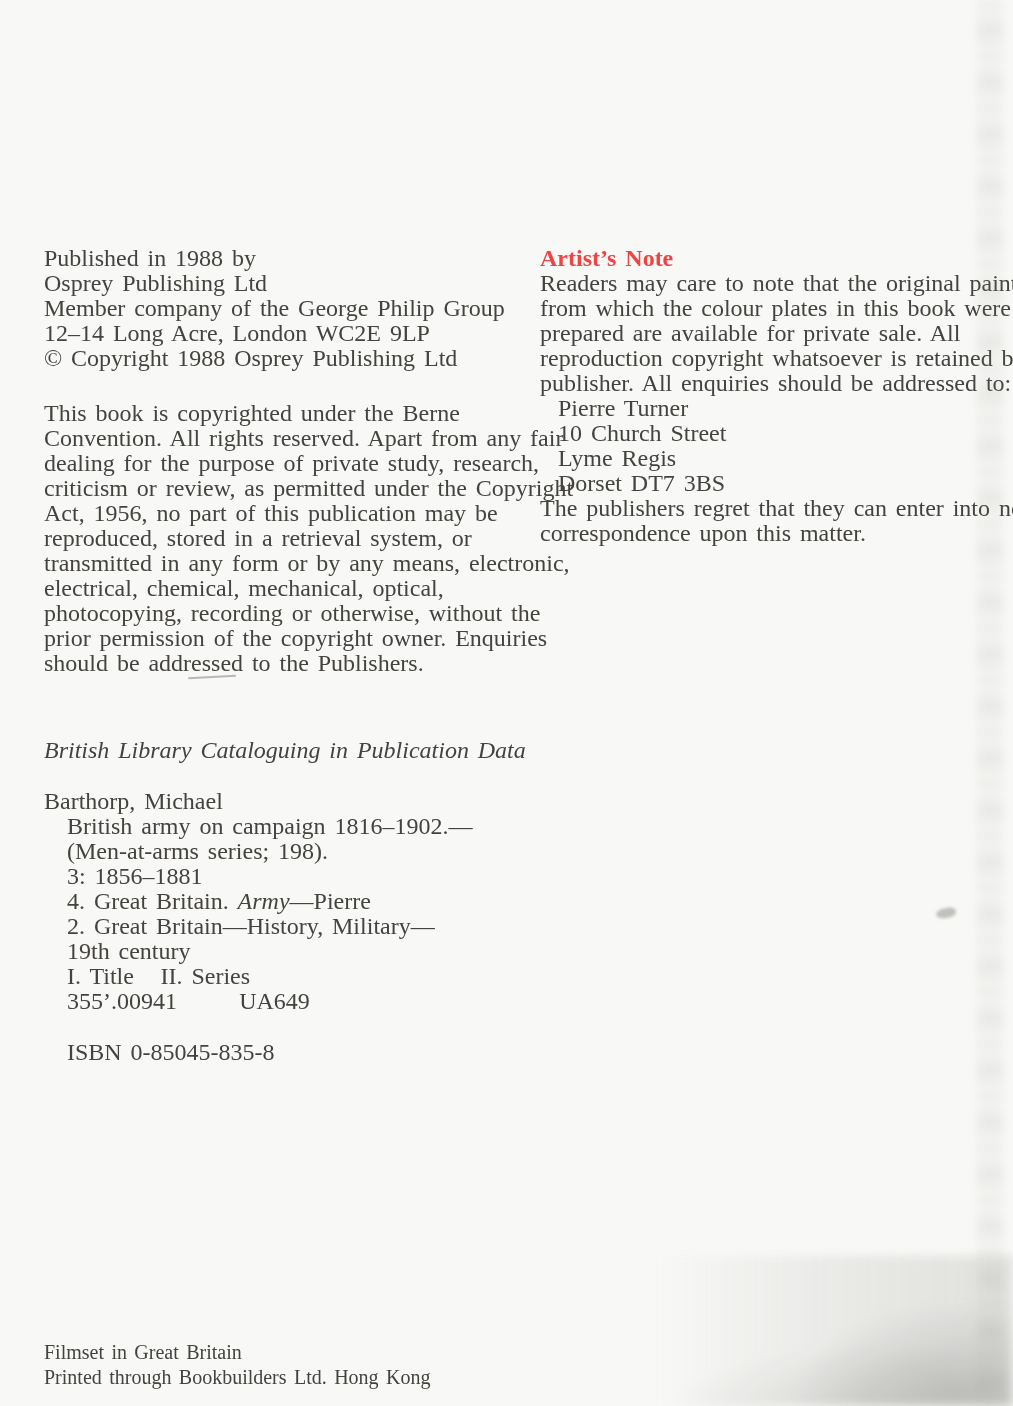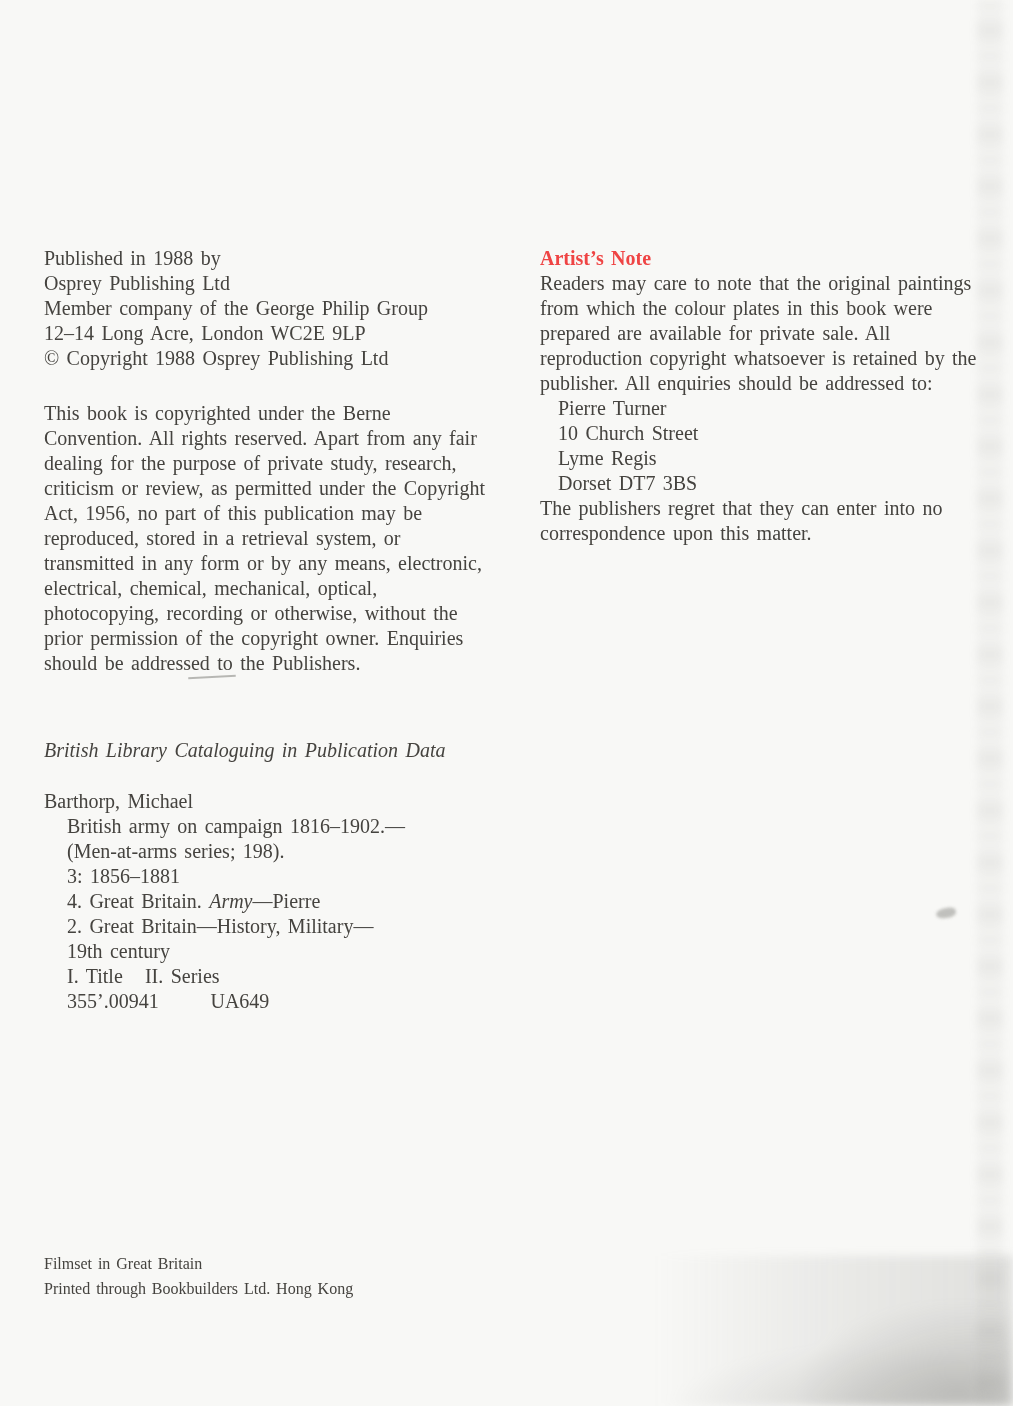--- a/index.html
+++ b/index.html
@@ -6,39 +6,39 @@
   body {
     width: 1013px; height: 1406px;
     background: #f8f8f6;
     font-family: "Liberation Serif", "DejaVu Serif", serif;
     color: #45433f;
     position: relative;
     overflow: hidden;
   }
   .page { position: absolute; inset: 0; }
 
-  .col { position: absolute; font-size: 20px; line-height: 25px; word-spacing: 0.12em; }
+  .col { position: absolute; font-size: 24px; line-height: 25px; word-spacing: 0.12em; }
   .left-col  { left: 44px;  top: 246px; width: 485px; }
   .right-col { left: 540px; top: 246px; width: 473px; }
 
   .pre { white-space: pre; }
 
   .imprint { }
   .rights  { margin-top: 30px; }
 
   .cip-heading { margin-top: 62px; font-style: italic; }
   .cip-block { margin-top: 26px; }
   .cip-indent { padding-left: 23px; }
   .italic { font-style: italic; margin-top: 35px; }
 
   .isbn { margin-top: 26px; padding-left: 23px; }
 
   .colophon {
-    position: absolute; left: 44px; top: 1251px;
-    font-size: 16px; line-height: 25px; word-spacing: 0.12em;
+    position: absolute; left: 44px; top: 1340px;
+    font-size: 20px; line-height: 25px; word-spacing: 0.12em;
   }
 
   .note-heading { font-weight: 700; color: #ef4444; }
   .addr { padding-left: 18px; }
 
   
   .scan-streak-right {
     position: absolute; top: 0; right: 10px; width: 26px; height: 100%;
     background:
       repeating-linear-gradient(to bottom,
@@ -103,20 +103,21 @@
       <div class="cip-indent pre">British army on campaign 1816–1902.—
 (Men-at-arms series; 198).
 3: 1856–1881</div>
       <div class="cip-indent pre"><span>4. Great Britain. </span><span class="italic">Army</span><span>—Pierre</span></div>
       <div class="cip-indent pre">2. Great Britain—History, Military—
 19th century
 I. Title   II. Series
 355’.00941       UA649</div>
     </div>
 
+    <div class="isbn">ISBN 0-85045-835-8</div>
   </div>
 
   <div class="col right-col">
     <div class="note-heading">Artist’s Note</div>
     <div class="pre">Readers may care to note that the original paintings
 from which the colour plates in this book were
 prepared are available for private sale. All
 reproduction copyright whatsoever is retained by the
 publisher. All enquiries should be addressed to:</div>
     <div class="addr pre">Pierre Turner

